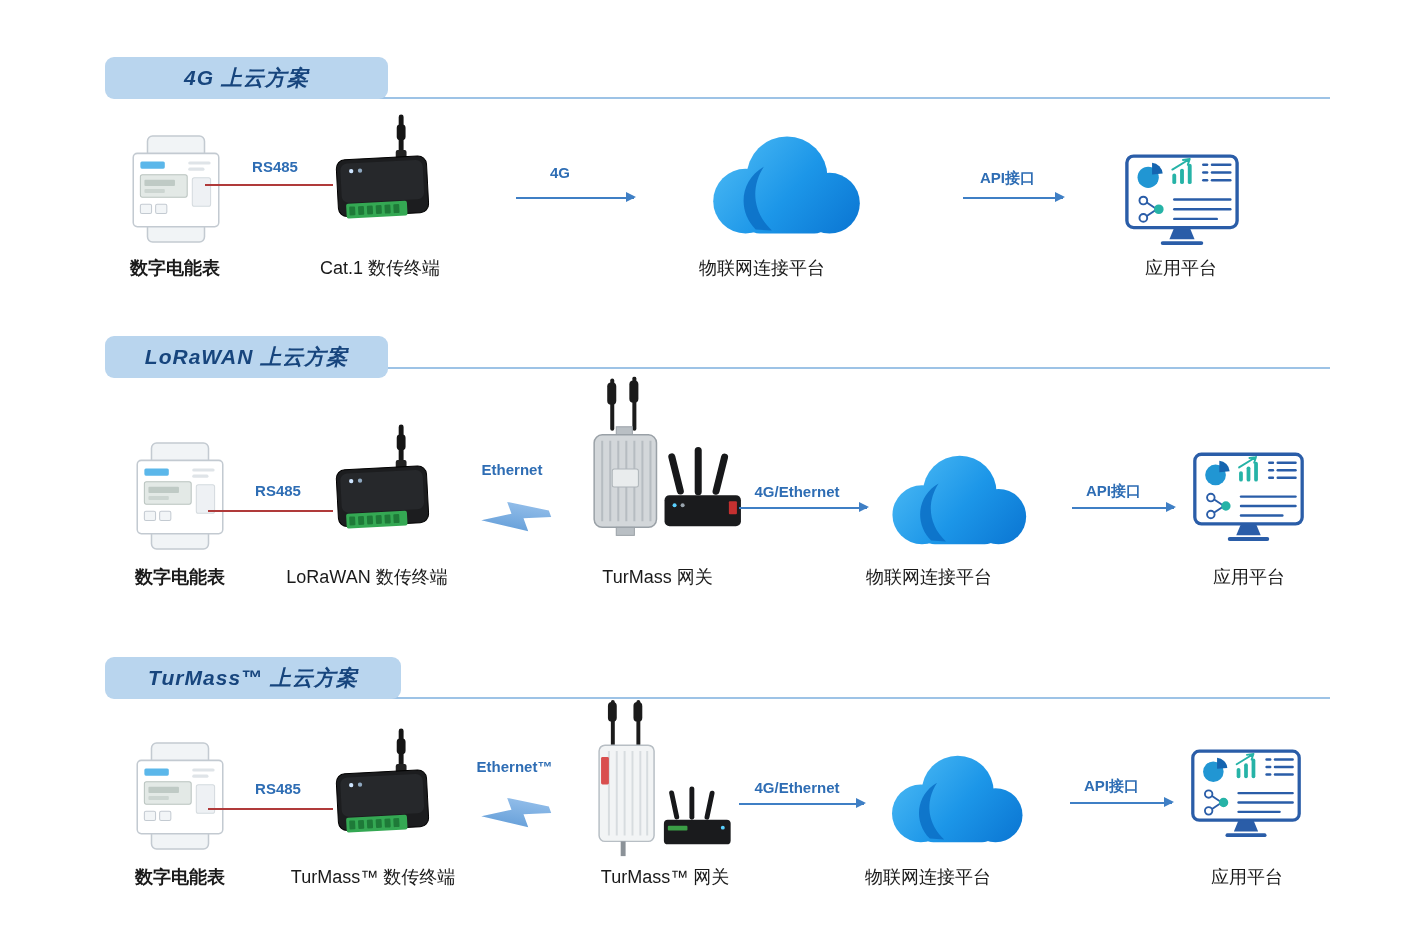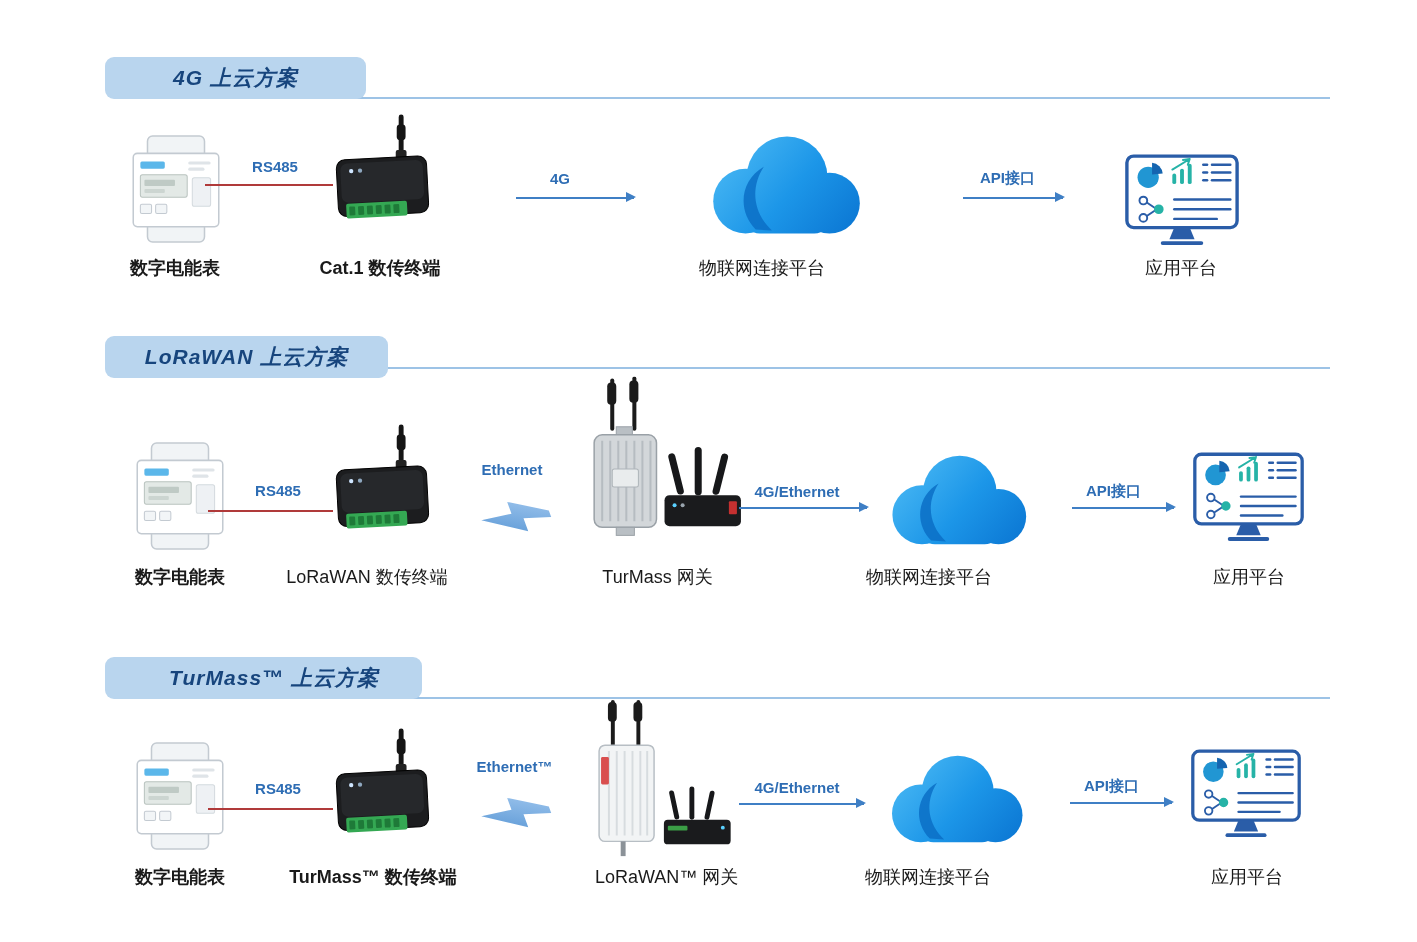--- a/index.html
+++ b/index.html
@@ -192,42 +192,42 @@
       <rect x="90" y="128" width="20" height="5" rx="1" fill="#3b9e46"></rect>
       <circle cx="146" cy="130" r="2" fill="#5ad1ff"></circle>
     </symbol>
   </defs>
 </svg>
 
 <div class="canvas">
 
   <section>
     <div class="rule" style="left:120px;top:97px;width:1210px;"></div>
-    <div class="banner" style="left:105px;top:57px;width:261px;height:42px;">
+    <div class="banner" style="left:105px;top:57px;width:283px;height:42px;">
       <span>4G 上云方案</span>
     </div>
 
     <div class="icon" style="left:122px;top:133px;width:108px;height:112px;">
       <svg viewBox="0 0 100 110">
           <use href="#sym-meter"></use>
         </svg>
     </div>
     <div class="devlabel bold" style="left:100px;top:256px;width:150px;">数字电能表</div>
 
     <div class="linklabel" style="left:235px;top:158px;width:80px;">RS485</div>
     <div class="busline" style="left:205px;top:184px;width:128px;"></div>
 
     <div class="icon" style="left:328px;top:110px;width:108px;height:128px;">
       <svg viewBox="0 0 110 125">
           <use href="#sym-dtu"></use>
         </svg>
     </div>
-    <div class="devlabel" style="left:295px;top:256px;width:170px;font-weight:bold;">Cat.1 数传终端</div>
-
-    <div class="linklabel" style="left:520px;top:170px;width:80px;">4G</div>
+    <div class="devlabel" style="left:295px;top:256px;width:170px;">Cat.1 数传终端</div>
+
+    <div class="linklabel" style="left:520px;top:164px;width:80px;">4G</div>
     <div class="arrow" style="left:516px;top:197px;width:118px;"></div>
 
     <div class="icon" style="left:693px;top:128px;width:182px;height:114px;">
       <svg viewBox="0 0 180 112">
           <use href="#sym-cloud"></use>
         </svg>
     </div>
     <div class="devlabel" style="left:678px;top:256px;width:168px;">物联网连接平台</div>
 
     <div class="linklabel" style="left:960px;top:169px;width:95px;">API接口</div>
@@ -294,54 +294,54 @@
     <div class="icon" style="left:1192px;top:451px;width:113px;height:95px;">
       <svg viewBox="0 0 120 100">
           <use href="#sym-app"></use>
         </svg>
     </div>
     <div class="devlabel" style="left:1188px;top:565px;width:122px;">应用平台</div>
   </section>
 
   <section>
     <div class="rule" style="left:120px;top:697px;width:1210px;"></div>
-    <div class="banner" style="left:105px;top:657px;width:296px;height:42px;padding-left:21px;">
+    <div class="banner" style="left:105px;top:657px;width:296px;height:42px;">
       <span>TurMass™ 上云方案</span>
     </div>
 
     <div class="icon" style="left:126px;top:740px;width:108px;height:112px;">
       <svg viewBox="0 0 100 110">
           <use href="#sym-meter"></use>
         </svg>
     </div>
     <div class="devlabel bold" style="left:105px;top:865px;width:150px;">数字电能表</div>
 
     <div class="linklabel" style="left:238px;top:780px;width:80px;">RS485</div>
     <div class="busline" style="left:208px;top:808px;width:125px;"></div>
 
     <div class="icon" style="left:328px;top:724px;width:108px;height:128px;">
       <svg viewBox="0 0 110 125">
           <use href="#sym-dtu"></use>
         </svg>
     </div>
-    <div class="devlabel" style="left:278px;top:865px;width:190px;font-weight:bold;">TurMass™ 数传终端</div>
+    <div class="devlabel" style="left:278px;top:865px;width:190px;">TurMass™ 数传终端</div>
 
     <div class="linklabel" style="left:462px;top:758px;width:105px;">Ethernet™</div>
     <div class="icon" style="left:474px;top:790px;width:84px;height:48px;">
       <svg viewBox="0 0 80 50">
           <use href="#sym-bolt"></use>
         </svg>
     </div>
 
     <div class="icon" style="left:578px;top:700px;width:160px;height:162px;">
       <svg viewBox="0 0 160 165">
           <use href="#sym-gw-tm"></use>
         </svg>
     </div>
-    <div class="devlabel" style="left:595px;top:865px;width:140px;">LoRaWAN™ 网关</div>
+    <div class="devlabel" style="left:595px;top:865px;width:140px;">TurMass™ 网关</div>
 
     <div class="linklabel" style="left:733px;top:779px;width:128px;">4G/Ethernet</div>
     <div class="arrow" style="left:739px;top:803px;width:125px;"></div>
 
     <div class="icon" style="left:874px;top:746px;width:162px;height:106px;">
       <svg viewBox="0 0 180 112">
           <use href="#sym-cloud"></use>
         </svg>
     </div>
     <div class="devlabel" style="left:848px;top:865px;width:160px;">物联网连接平台</div>

